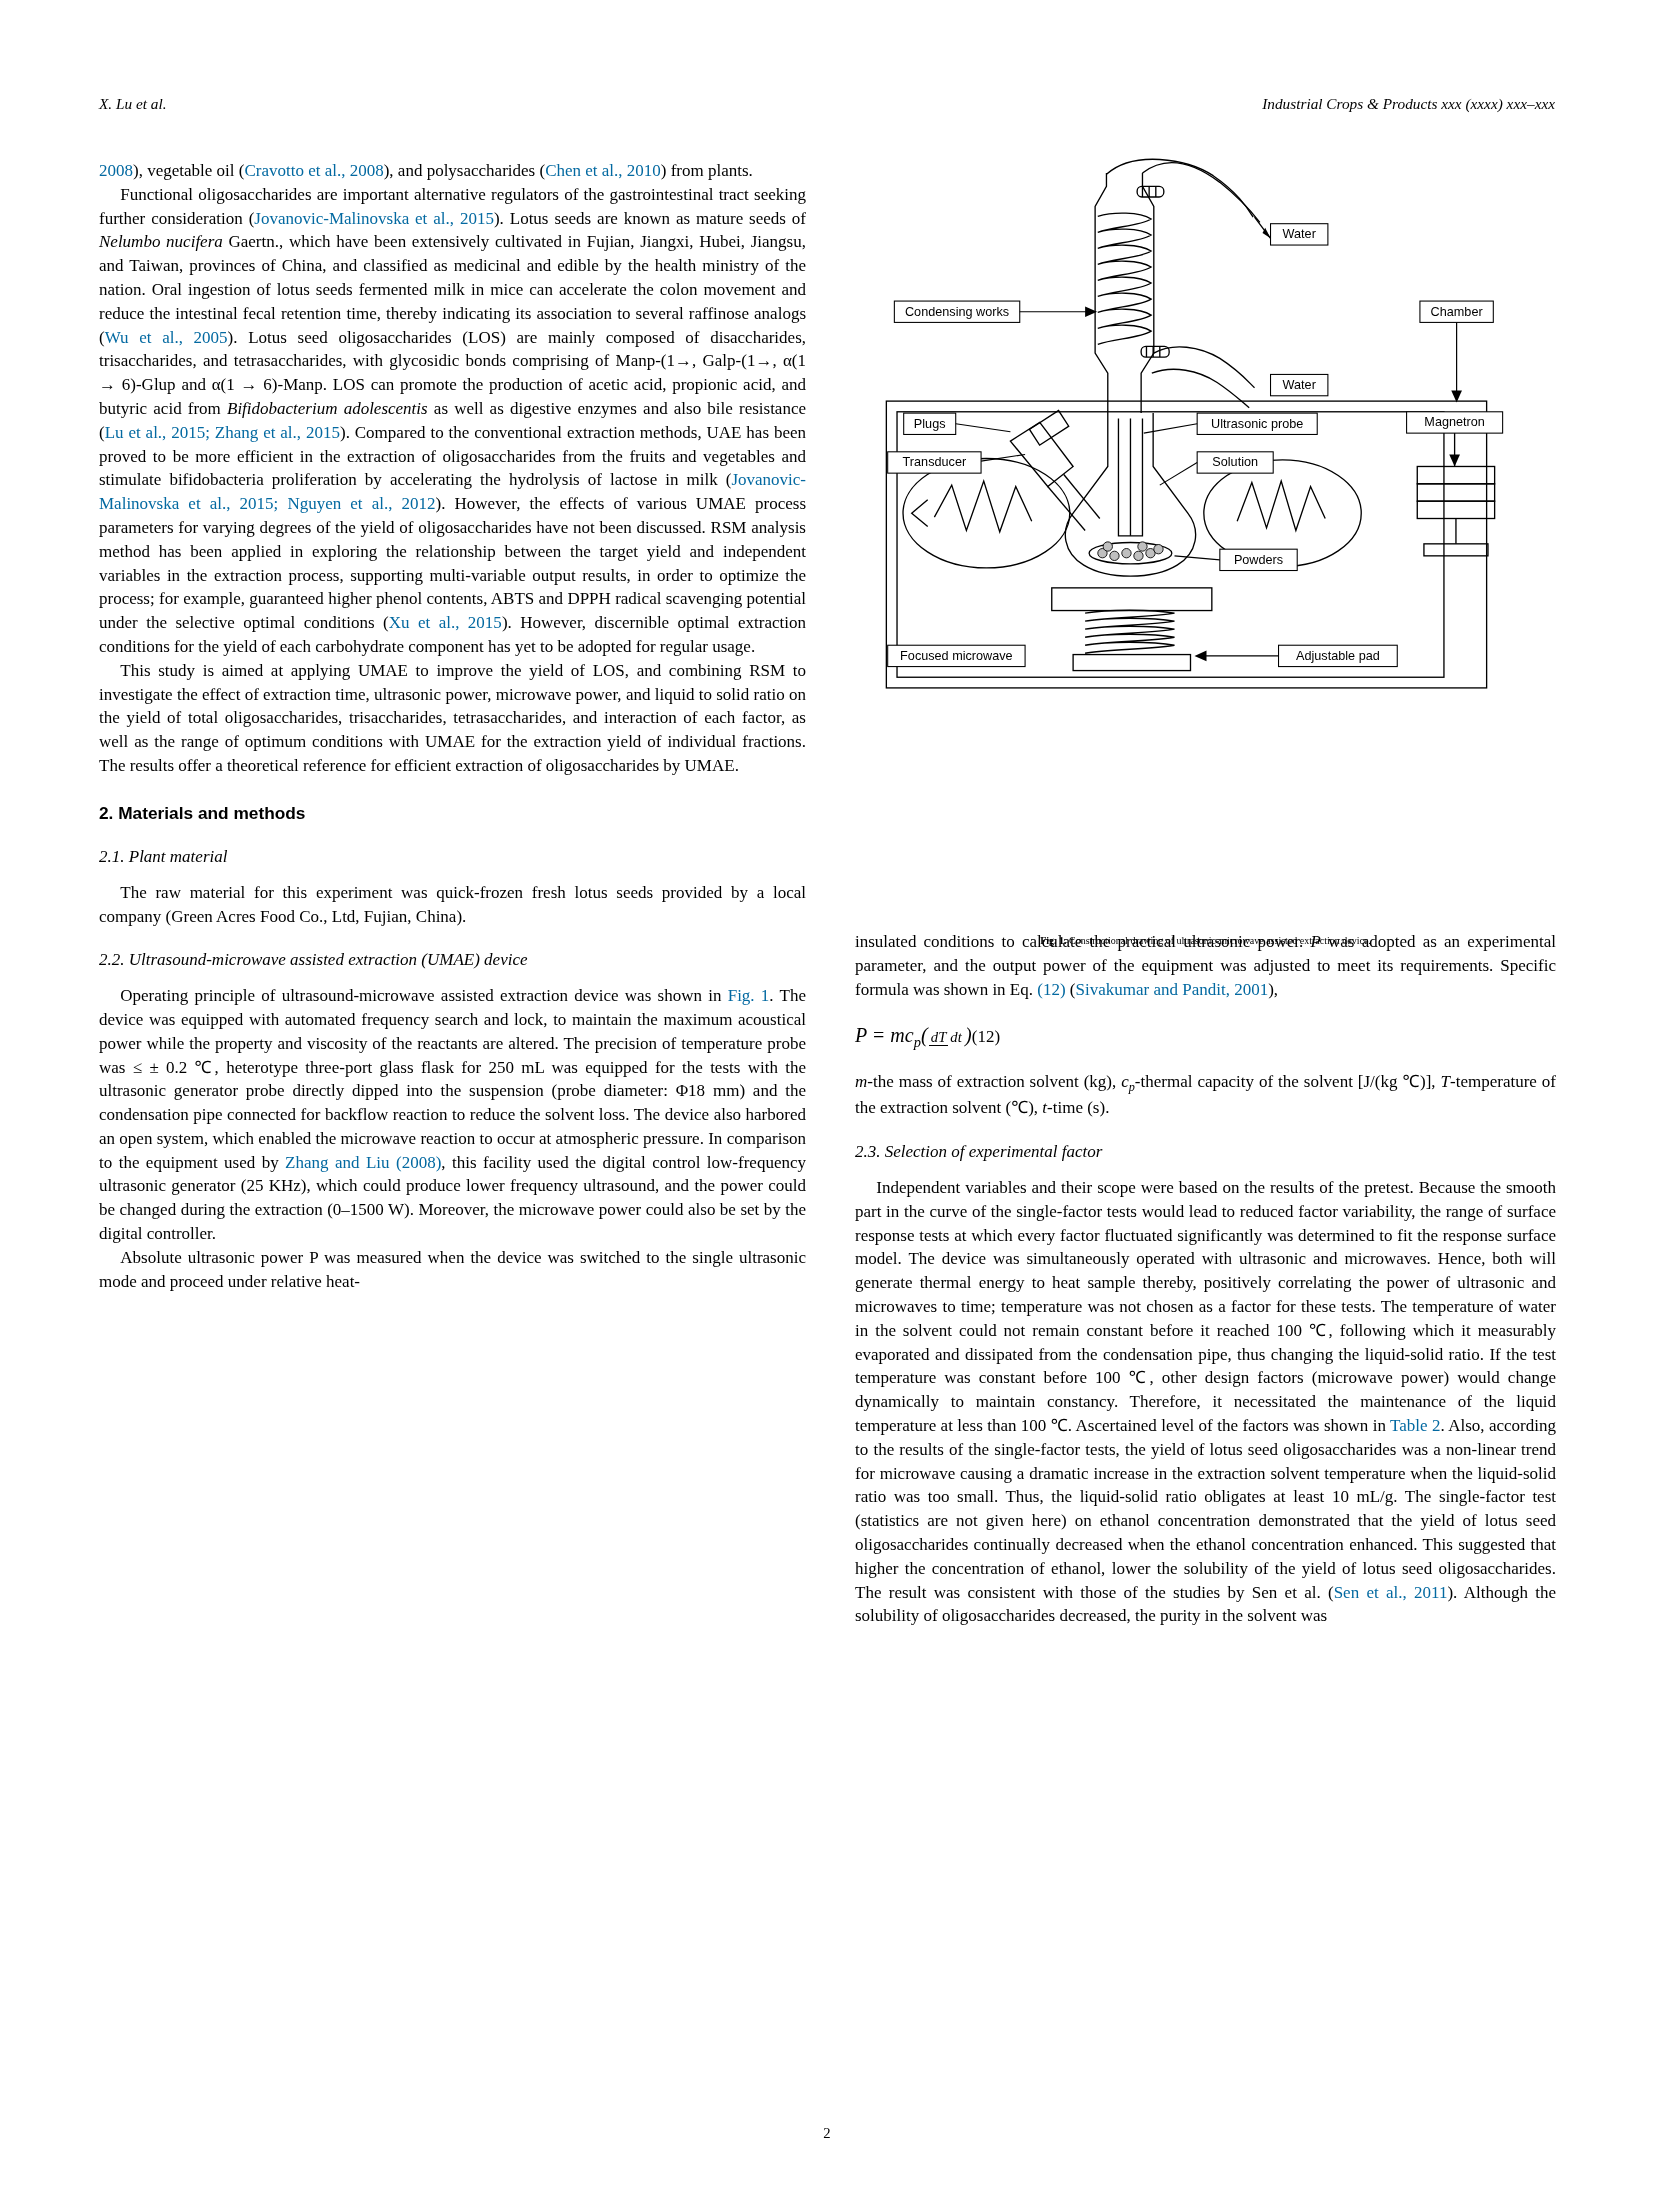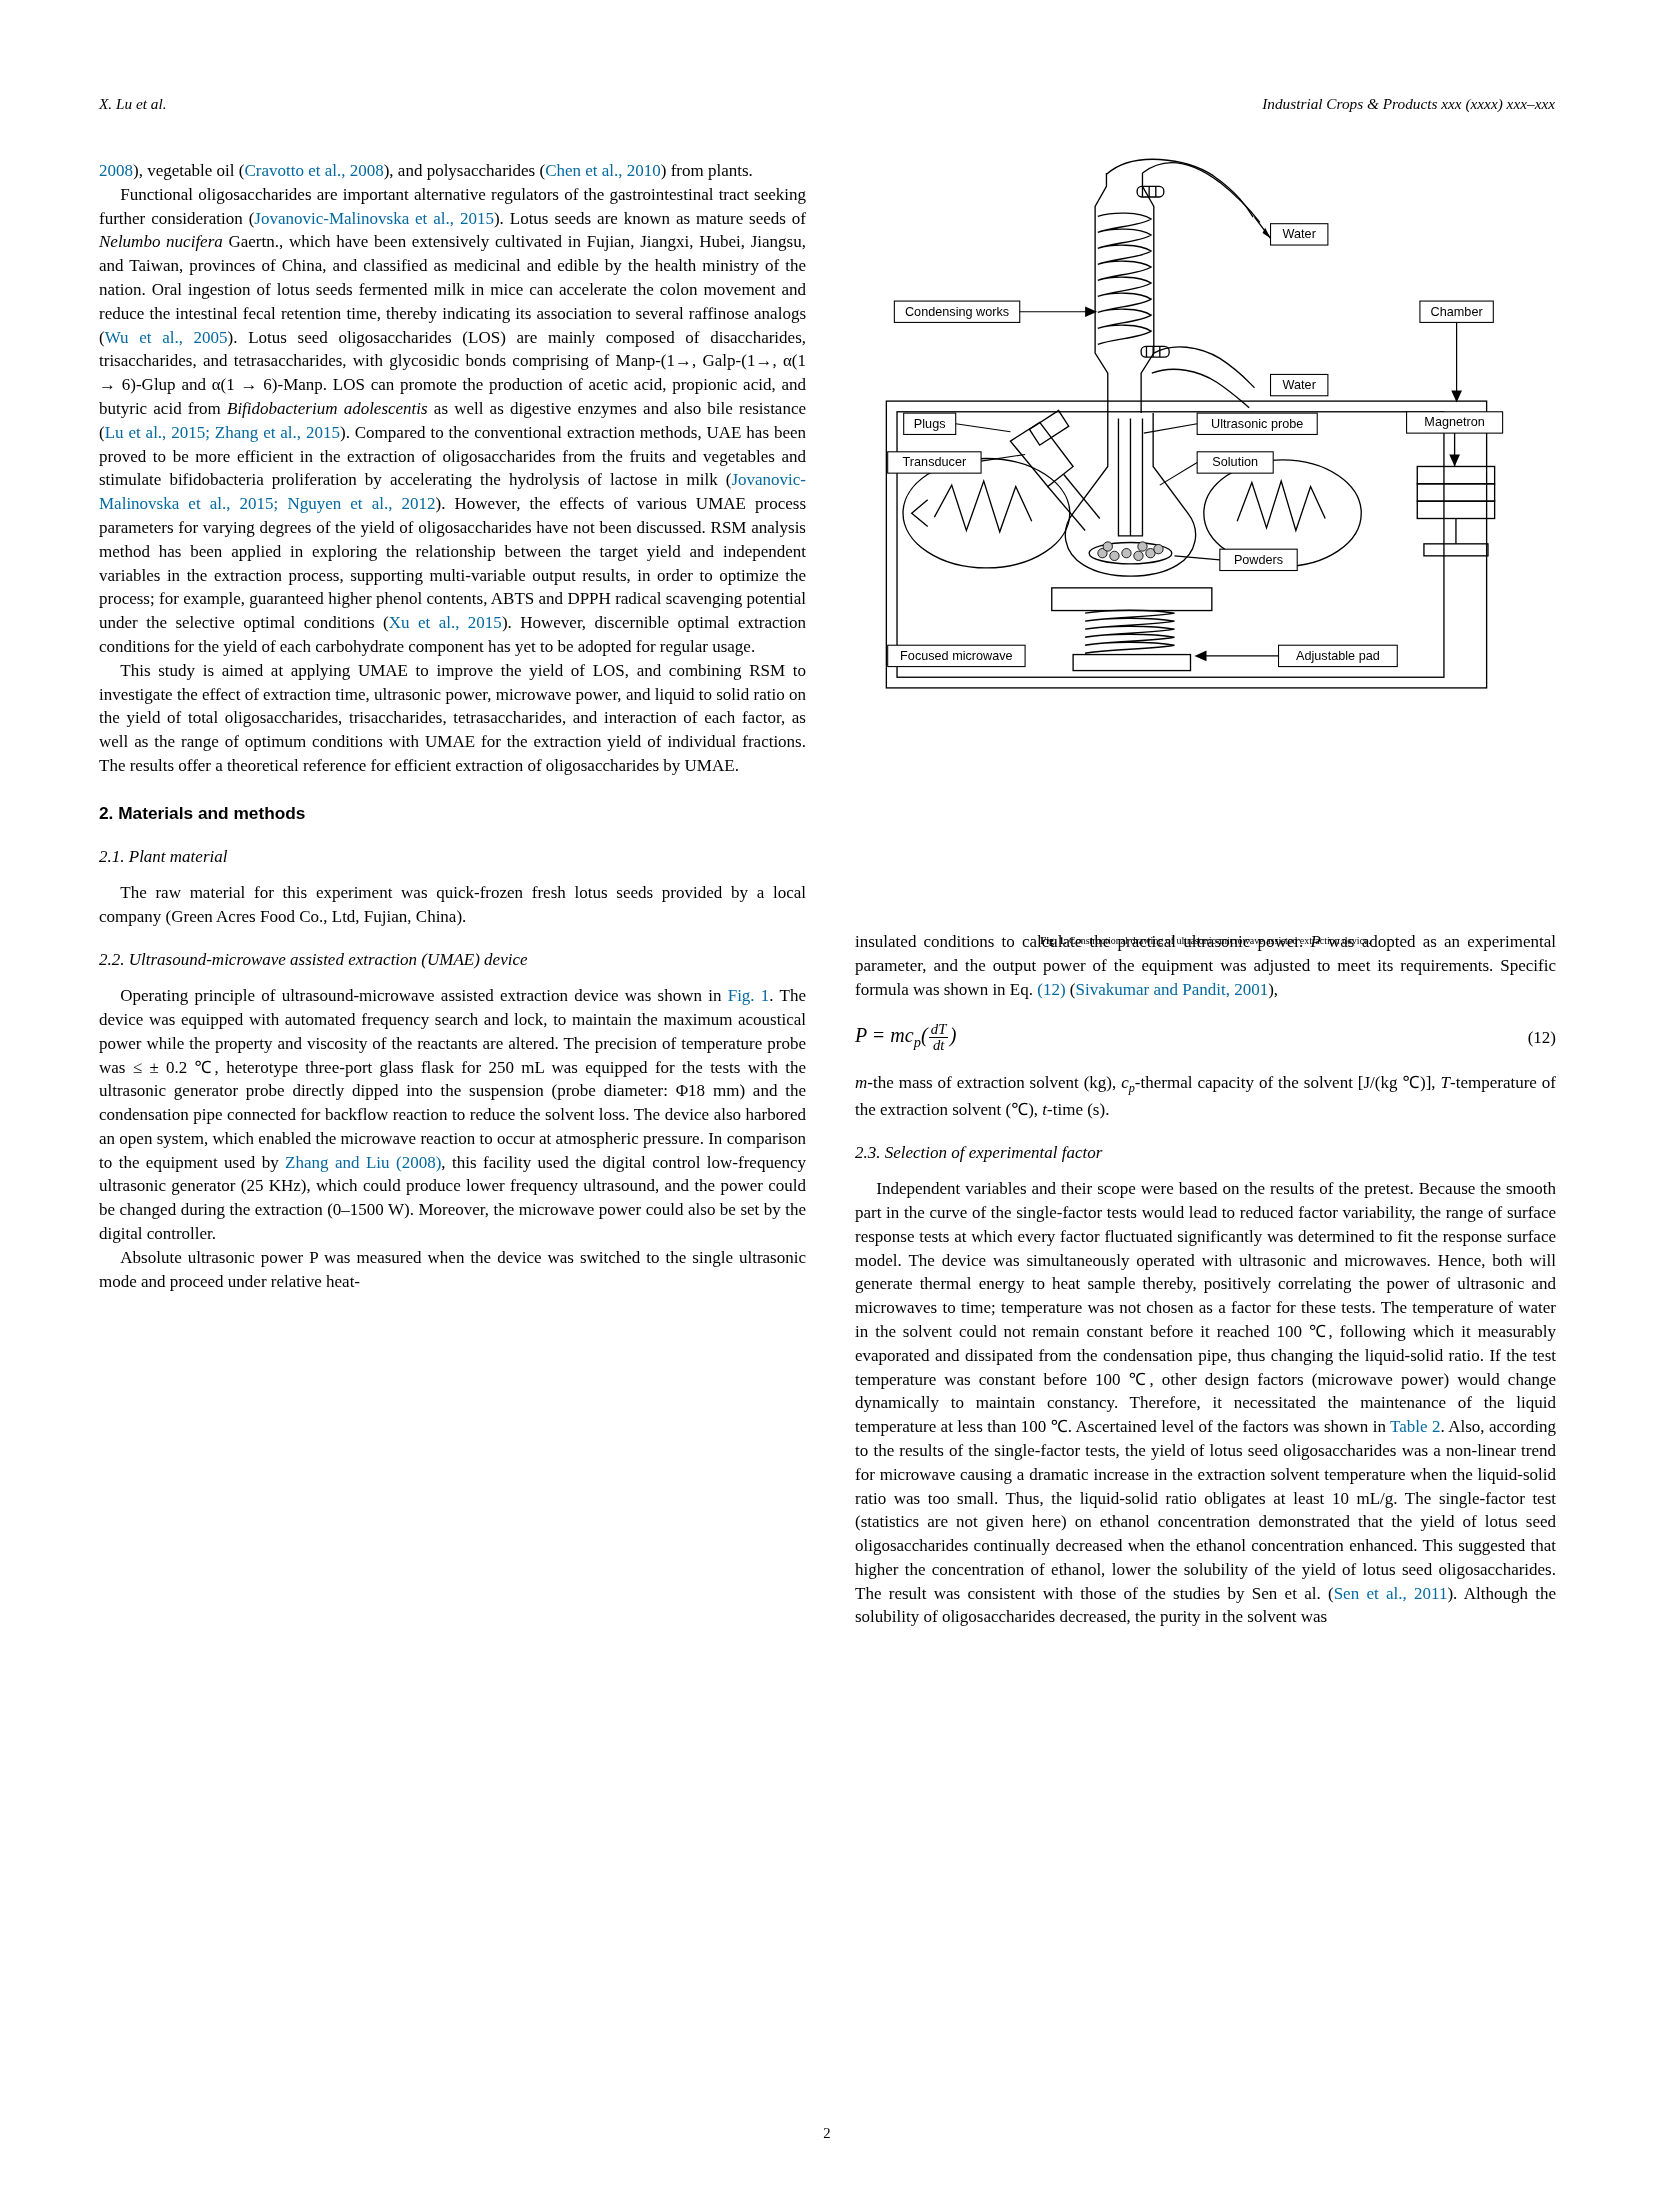--- a/index.html
+++ b/index.html
@@ -115,32 +115,31 @@
     text-align: center;
     font-size: 10px;
   }
   .fig-caption b { font-weight: bold; }
 
   
   .equation-row {
     position: relative;
     display: flex;
     align-items: center;
-    justify-content: space-between;
     margin-top: 20px;
     margin-bottom: 17.3px;
   }
   .eq-body {
     font-family: "Liberation Serif", serif;
     font-style: italic;
     font-size: 20px;
   }
   .frac {
     display: inline-flex;
-    flex-direction: column;
+    flex-direction: row;
     vertical-align: middle;
     text-align: center;
     font-size: 14.7px;
     line-height: 1.05;
     margin: 0 1.3px;
   }
   .frac .num { border-bottom: 1px solid #000; padding: 0 2px; }
   .frac .den { padding: 0 2px; }
   .eq-num {
     font-style: normal;

